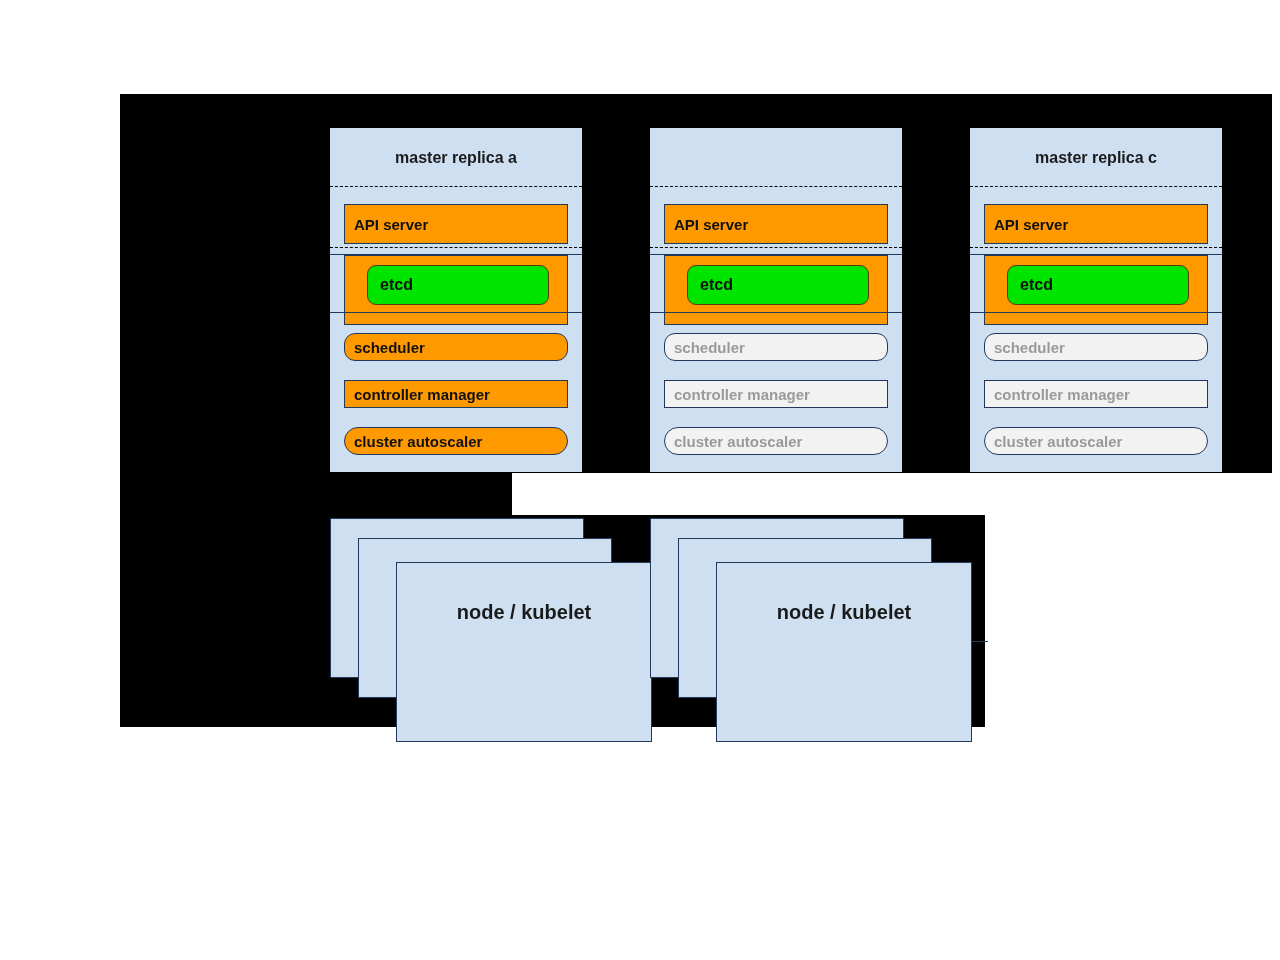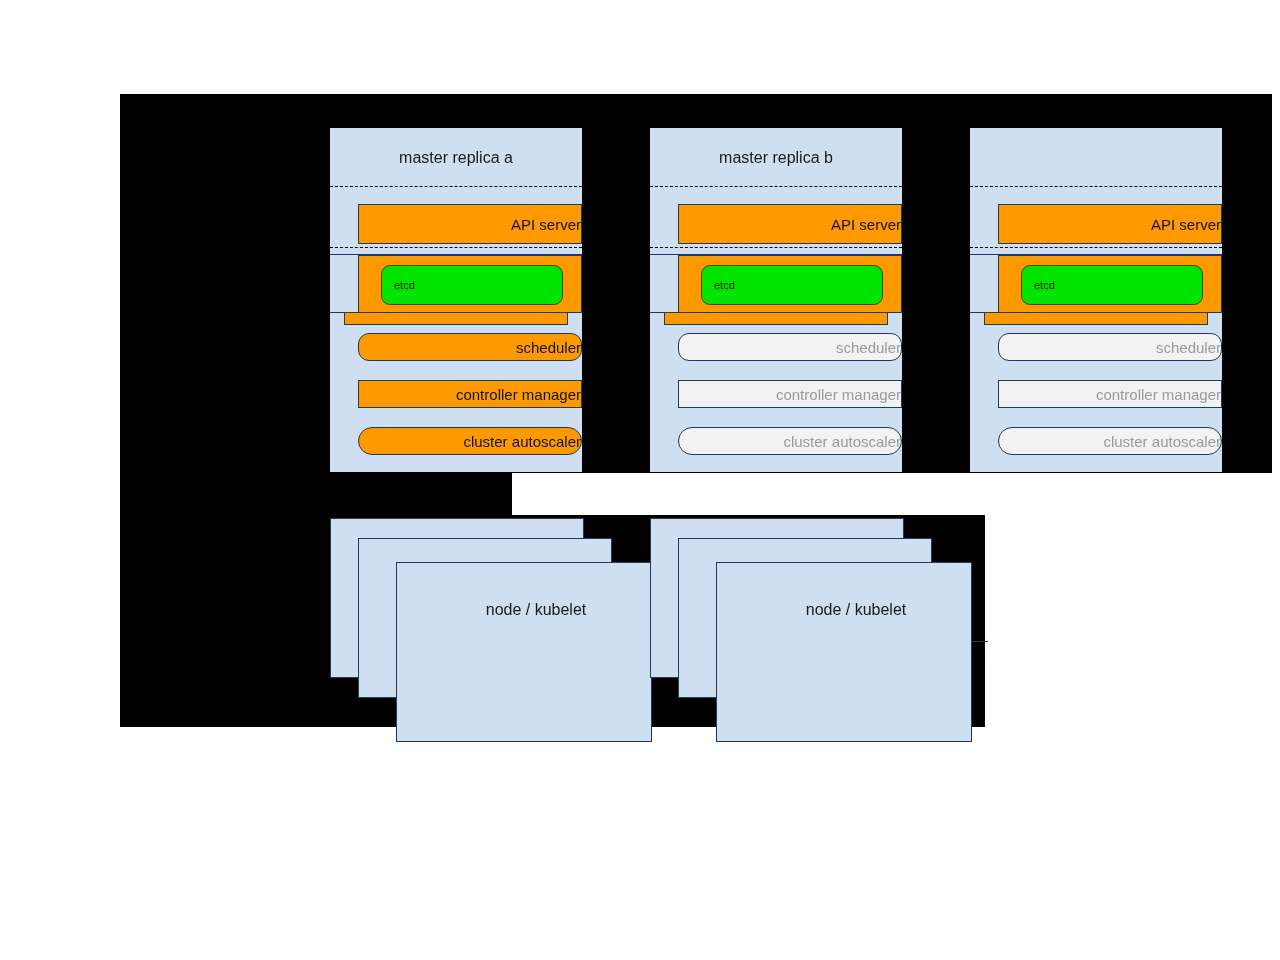--- a/index.html
+++ b/index.html
@@ -13,20 +13,21 @@
     font-family: "Liberation Sans", sans-serif;
     position: relative;
     overflow: hidden;
   }
 
   #canvas {
     position: absolute;
     left: 0; top: 0;
     width: 1280px;
     height: 952px;
+    font-weight: bold;
   }
 
   
   .backdrop {
     position: absolute;
     background: #000000;
   }
   .backdrop-top   { left: 120px; top: 94px;  width: 1152px; height: 379px; }
   .backdrop-bot   { left: 120px; top: 473px; width: 392px;  height: 254px; }
   .backdrop-bot2  { left: 512px; top: 515px; width: 473px;  height: 212px; }
@@ -73,30 +74,29 @@
     width: 100%;
     border-top: 1.5px solid #1f3a5f;
     height: 0;
   }
   .solid-a { top: 126px; }
   .solid-b { top: 184px; }
 
   
   .comp {
     position: absolute;
-    left: 28px;
+    left: 14px;
     width: 224px;
     box-sizing: border-box;
     border: 1.4px solid #23395b;
     font-size: 15px;
     color: #111111;
     padding-left: 9px;
     display: flex;
     align-items: center;
-    justify-content: flex-end;
   }
   .comp.active   { background: #ff9900; color: #111111; }
   .comp.inactive { background: #f2f2f2; color: #9a9a9a; }
 
   .box-api   { top: 76px;  height: 40px; }
   .box-etcdc { top: 127px; height: 58px; background:#ff9900; border:1.4px solid #23395b; }
   .box-etcd-tail { position:absolute; left:14px; top:185px; width:224px; height:12px;
                    background:#ff9900; border-left:1.4px solid #23395b;
                    border-right:1.4px solid #23395b; border-bottom:1.4px solid #23395b;
                    box-sizing:border-box; }
@@ -112,46 +112,46 @@
     top: 9px;
     width: 182px;
     height: 40px;
     background: #00e500;
     border: 1.4px solid #5a3b00;
     border-radius: 9px;
     box-sizing: border-box;
     display: flex;
     align-items: center;
     padding-left: 12px;
-    font-size: 11px;
+    font-size: 16px;
     color: #111111;
   }
 
   
   .node-stack { position: absolute; }
   .node-card {
     position: absolute;
     background: #cfdff2;
     border: 1.2px solid #23395b;
     box-sizing: border-box;
   }
   .node-card.l1 { left: 0px;  top: 0px;  width: 254px; height: 160px; }
   .node-card.l2 { left: 28px; top: 20px; width: 254px; height: 160px; }
   .node-card.l3 { left: 66px; top: 44px; width: 256px; height: 180px; }
   .node-label {
     position: absolute;
-    left: 12px; top: 0;
+    left: 0; top: 0;
     width: 100%;
     height: 100%;
     display: flex;
     align-items: flex-start;
     justify-content: center;
     padding-top: 38px;
     box-sizing: border-box;
-    font-size: 16px;
+    font-size: 20px;
     color: #1a1a1a;
   }
   .stack-1 { left: 330px; top: 518px; }
   .stack-2 { left: 650px; top: 518px; }
 
   
   .node-rule {
     position: absolute;
     left: 330px;
     top: 641px;
@@ -192,21 +192,20 @@
     </div>
     <div class="comp active box-ctrl">
       <span>controller manager</span>
     </div>
     <div class="comp active box-auto">
       <span>cluster autoscaler</span>
     </div>
   </div>
 
   <div class="replica replica-b">
-    <div class="replica-title">master replica b</div>
     <div class="dash-line dash-top"></div>
     <div class="dash-line dash-mid"></div>
     <div class="solid-line solid-a"></div>
     <div class="solid-line solid-b"></div>
 
     <div class="comp active box-api">
       <span>API server</span>
     </div>
 
     <div class="comp box-etcdc">
@@ -221,20 +220,21 @@
     </div>
     <div class="comp inactive box-ctrl">
       <span>controller manager</span>
     </div>
     <div class="comp inactive box-auto">
       <span>cluster autoscaler</span>
     </div>
   </div>
 
   <div class="replica replica-c">
+    <div class="replica-title">master replica c</div>
     <div class="dash-line dash-top"></div>
     <div class="dash-line dash-mid"></div>
     <div class="solid-line solid-a"></div>
     <div class="solid-line solid-b"></div>
 
     <div class="comp active box-api">
       <span>API server</span>
     </div>
 
     <div class="comp box-etcdc">

